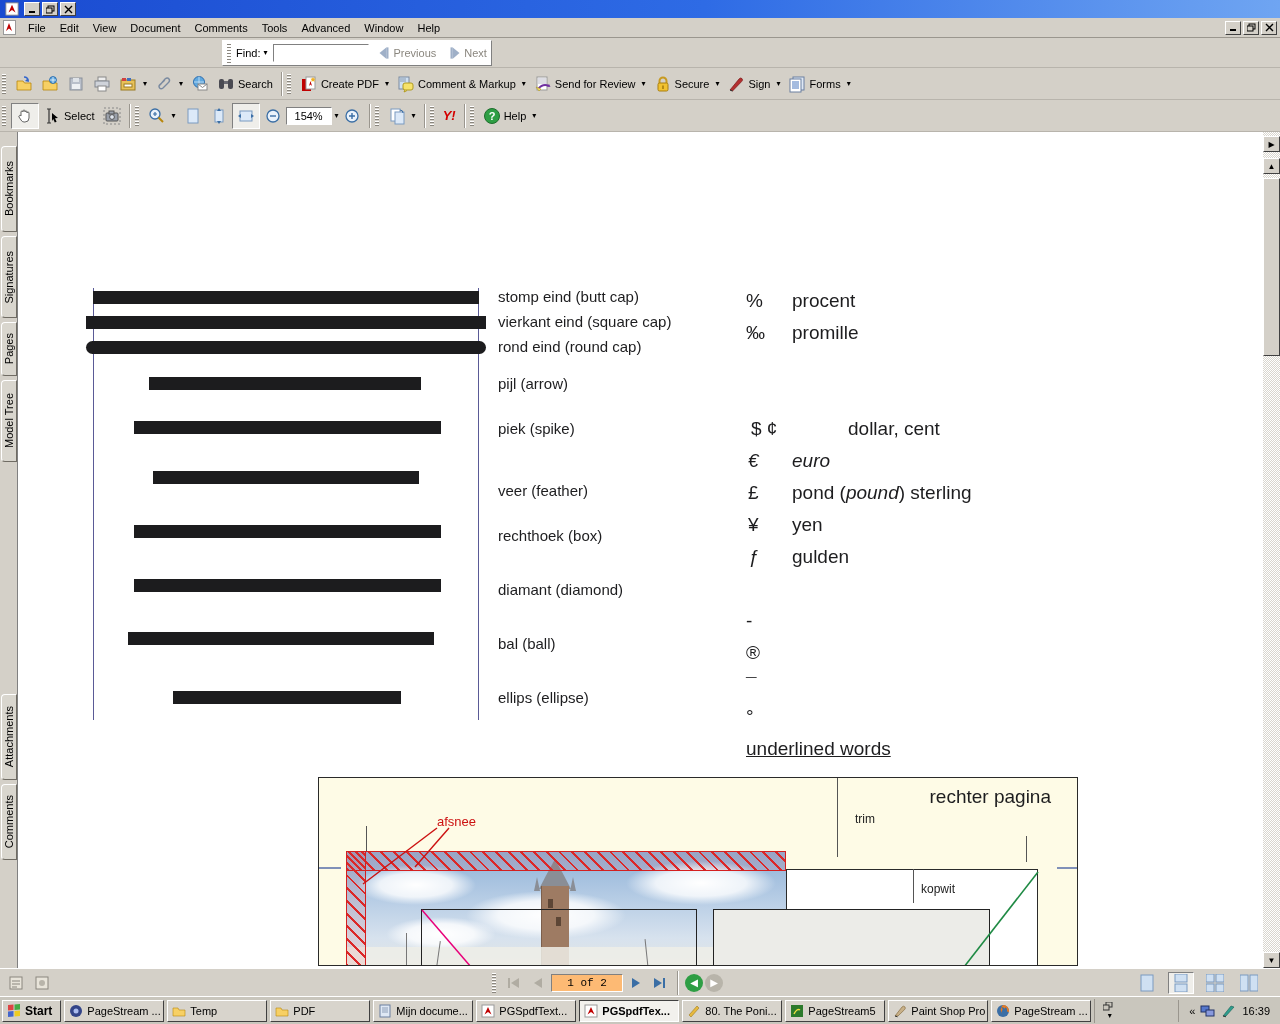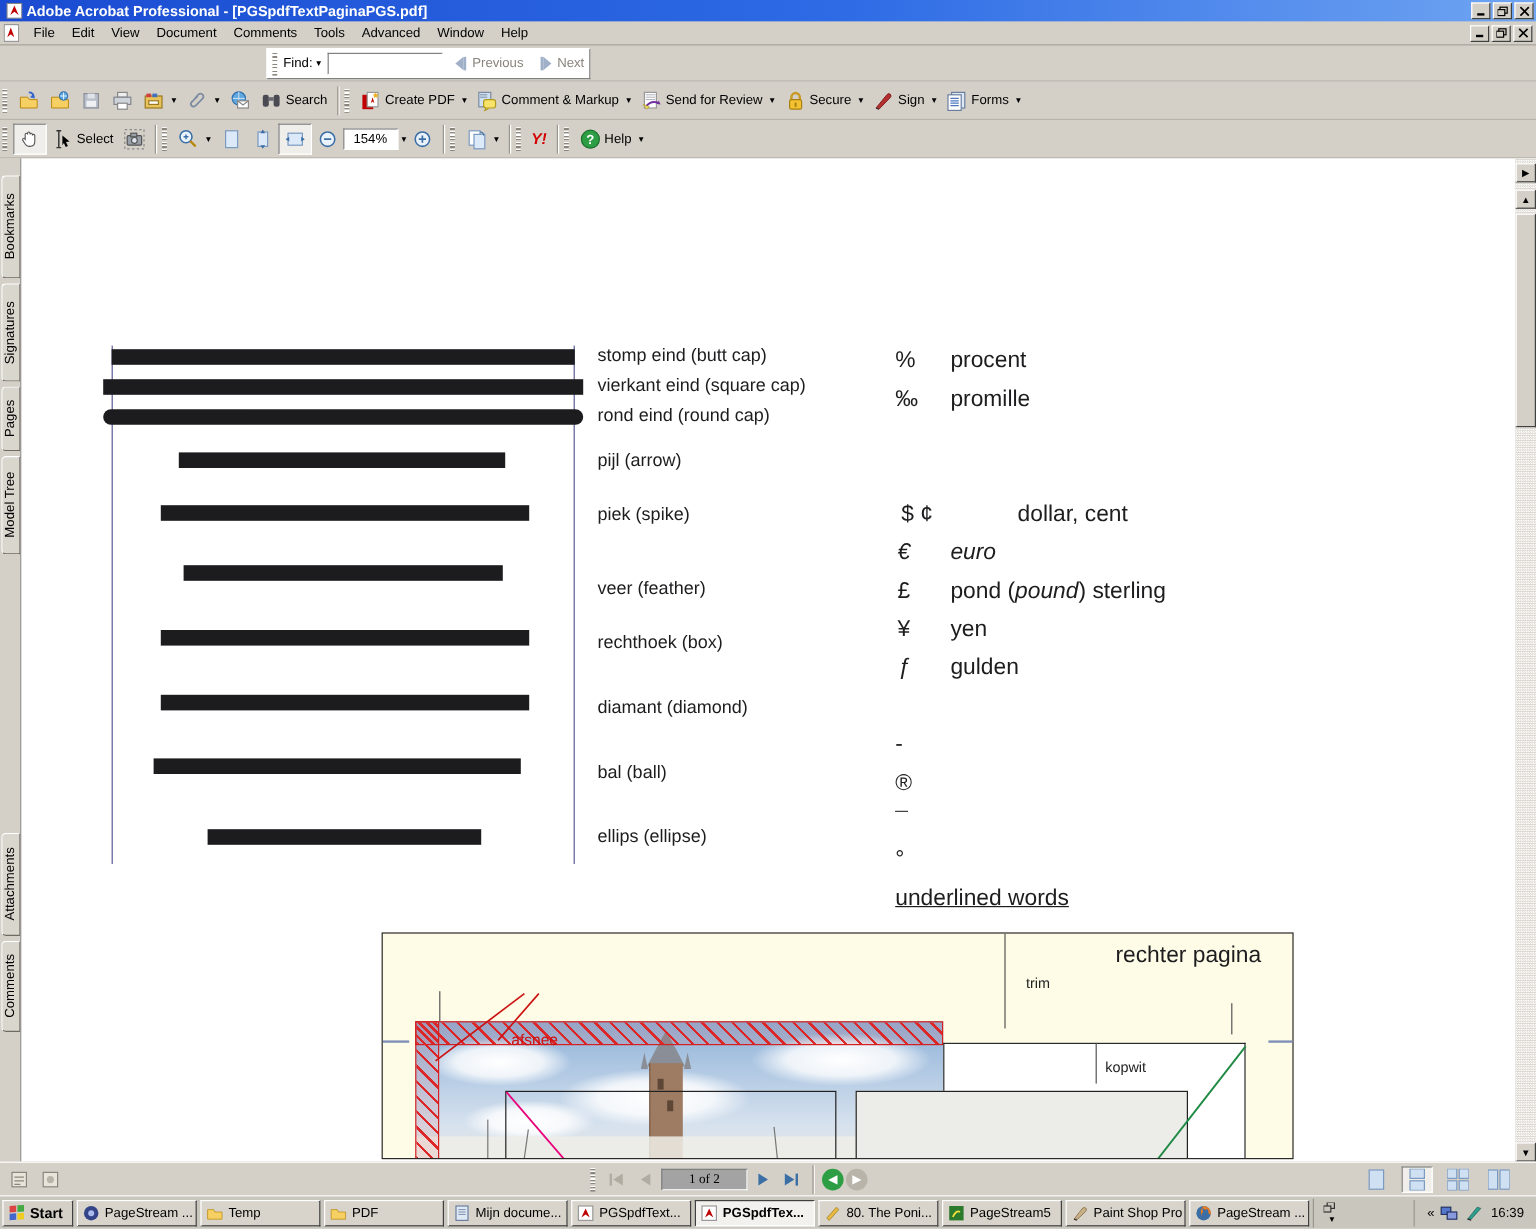--- a/index.html
+++ b/index.html
@@ -98,22 +98,22 @@
     border:1px solid #222; }
   .blackbox { position:absolute; left:102px; top:131px; width:276px; height:58px; border:1px solid #222; }
   .mk-svg { position:absolute; left:0; top:0; }
 
   
   .statusbar { height:28px; background:#D4D0C8; border-top:1px solid #fff; display:flex; align-items:center;
     position:relative; flex:0 0 auto; }
   .sb-icon { width:20px; height:20px; margin-left:6px; display:flex; align-items:center; justify-content:center; }
   .navcluster { position:absolute; left:492px; display:flex; align-items:center; gap:2px; }
   .nav-btn { width:22px; height:20px; display:flex; align-items:center; justify-content:center; font-size:11px; }
-  .pagebox { width:72px; height:18px; background:#a3a3a3; border:1px solid; border-color:#808080 #fff #fff #808080;
-    font-size:11px; text-align:center; font-family:Liberation Serif, serif; }
+  .pagebox { width:72px; height:18px; background:#fdba74; border:1px solid; border-color:#808080 #fff #fff #808080;
+    font-size:11px; text-align:center; font-family:Liberation Mono, monospace; }
   .circle-btn { width:18px; height:18px; border-radius:50%; display:flex; align-items:center; justify-content:center;
     color:#fff; font-size:10px; }
   .layouts { position:absolute; right:18px; display:flex; gap:8px; align-items:center; }
   .layout-btn { width:26px; height:22px; display:flex; align-items:center; justify-content:center; }
   .layout-btn.selected { background:#efeeea; border:1px solid; border-color:#808080 #fff #fff #808080; }
 
   
   .taskbar { height:28px; background:#C9C6BD; border-top:1px solid #fff; display:flex; align-items:center;
     padding:0 2px; gap:3px; flex:0 0 auto; }
   .startbtn { height:22px; display:flex; align-items:center; gap:4px; padding:0 8px 0 4px; background:#D4D0C8;
@@ -130,21 +130,20 @@
 </head>
 <body>
 
 <div class="window">
 
   <div class="titlebar">
     <svg class="ticon" viewBox="0 0 16 16">
         <rect x="1" y="1" width="14" height="14" fill="#fff" stroke="#888"></rect>
         <path d="M4 12 L8 3 L12 12 L8 9 Z" fill="#C00000"></path>
       </svg>
-    <div class="ttext">Adobe Acrobat Professional - [PGSpdfTextPaginaPGS.pdf]</div>
     <div class="winbtn">
         <svg width="9" height="9">
           <rect x="1" y="6" width="6" height="2" fill="#000"></rect>
         </svg>
       </div>
     <div class="winbtn">
         <svg width="9" height="9">
           <rect x="2" y="1" width="6" height="5" fill="none" stroke="#000"></rect>
           <rect x="0" y="3" width="6" height="5" fill="#D4D0C8" stroke="#000"></rect>
         </svg>
@@ -508,21 +507,21 @@
           <div class="twin" style="left:210px; top:66px;"></div>
           <div class="boats"></div>
           <div class="mast" style="left:60px; height:34px;"></div>
           <div class="mast" style="left:92px; height:26px; transform:rotate(8deg);"></div>
           <div class="mast" style="left:300px; height:28px; transform:rotate(-6deg);"></div>
         </div>
 
         <div class="hatch" style="left:27px; top:73px; width:440px; height:20px;"></div>
         <div class="hatch" style="left:27px; top:73px; width:20px; height:116px;"></div>
 
-        <div class="mk-small" style="left:107px; top:36px; color:#CC1111; font-size:13px;margin-top:45px;">afsnee</div>
+        <div class="mk-small" style="left:118px; top:36px; color:#CC1111; font-size:13px;">afsnee</div>
 
         <div class="page-white"></div>
         <div class="vline" style="left:594px; top:91px; height:34px;"></div>
         <div class="mk-small" style="left:602px; top:104px;">kopwit</div>
         <div class="graybox"></div>
         <div class="blackbox"></div>
 
         <svg class="mk-svg" width="760" height="189">
           <path d="M118 50 L44 106" stroke="#CC1111" stroke-width="1.4" fill="none"></path>
           <path d="M130 50 L96 89" stroke="#CC1111" stroke-width="1.4" fill="none"></path>

